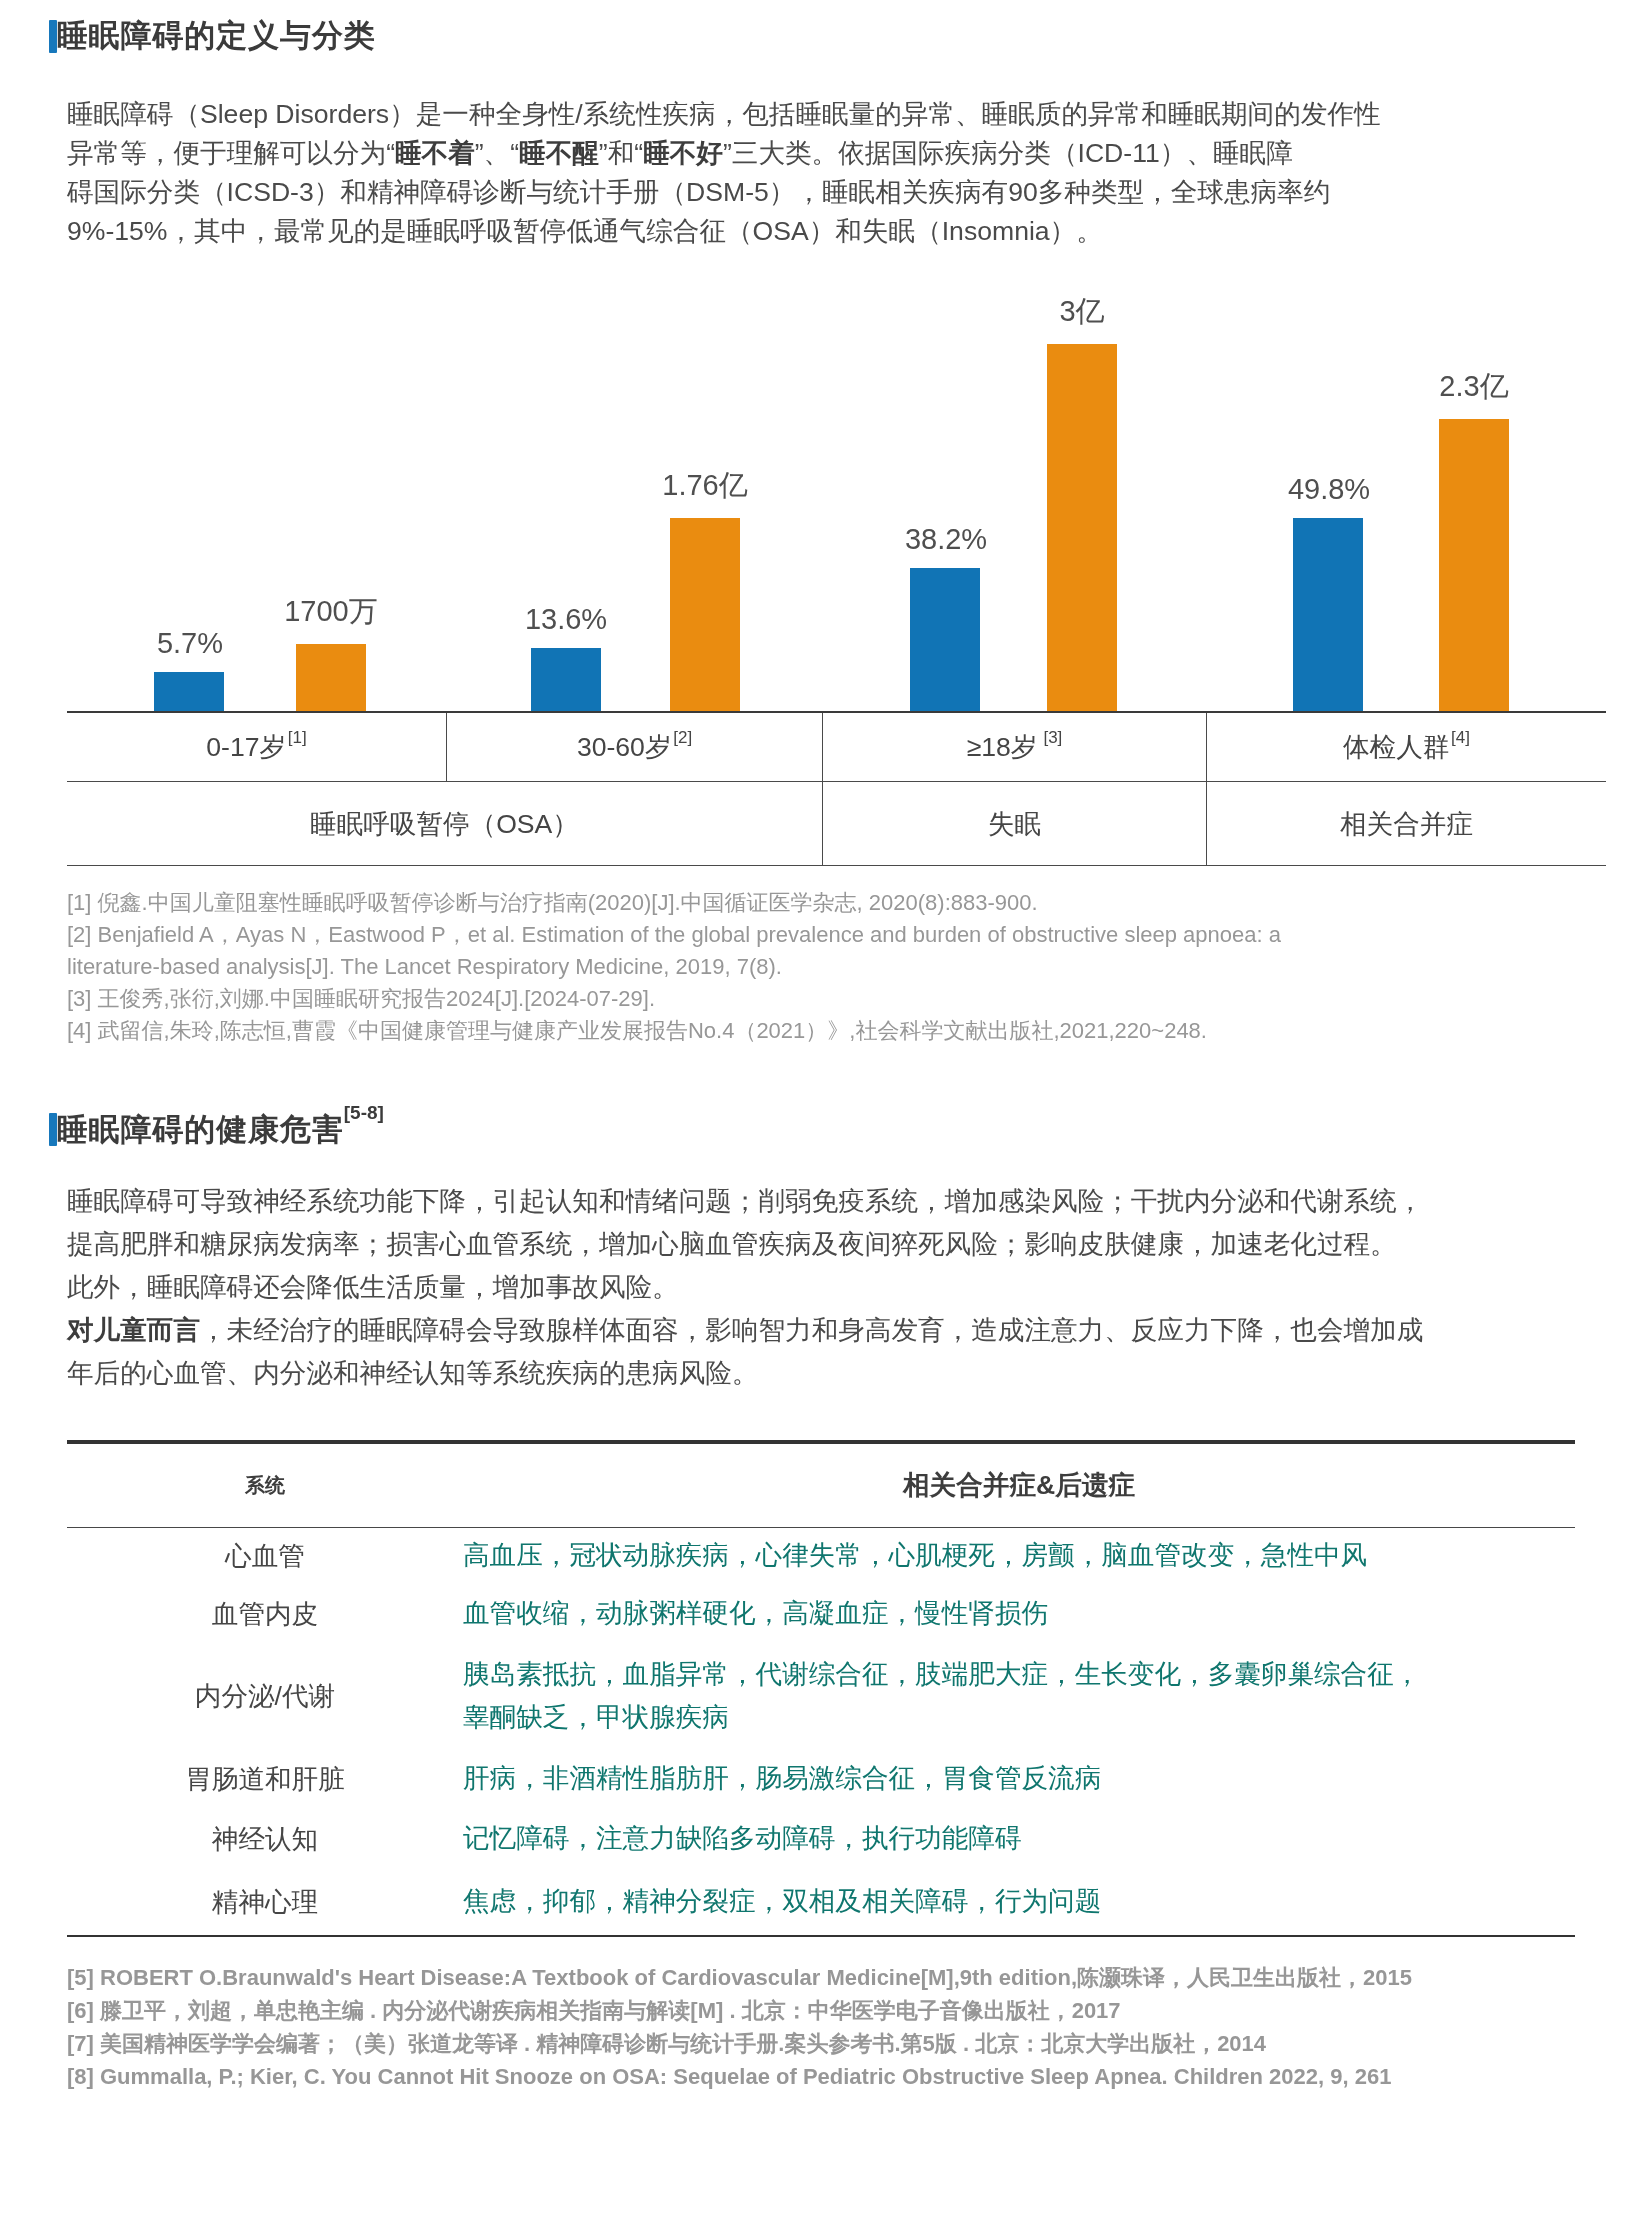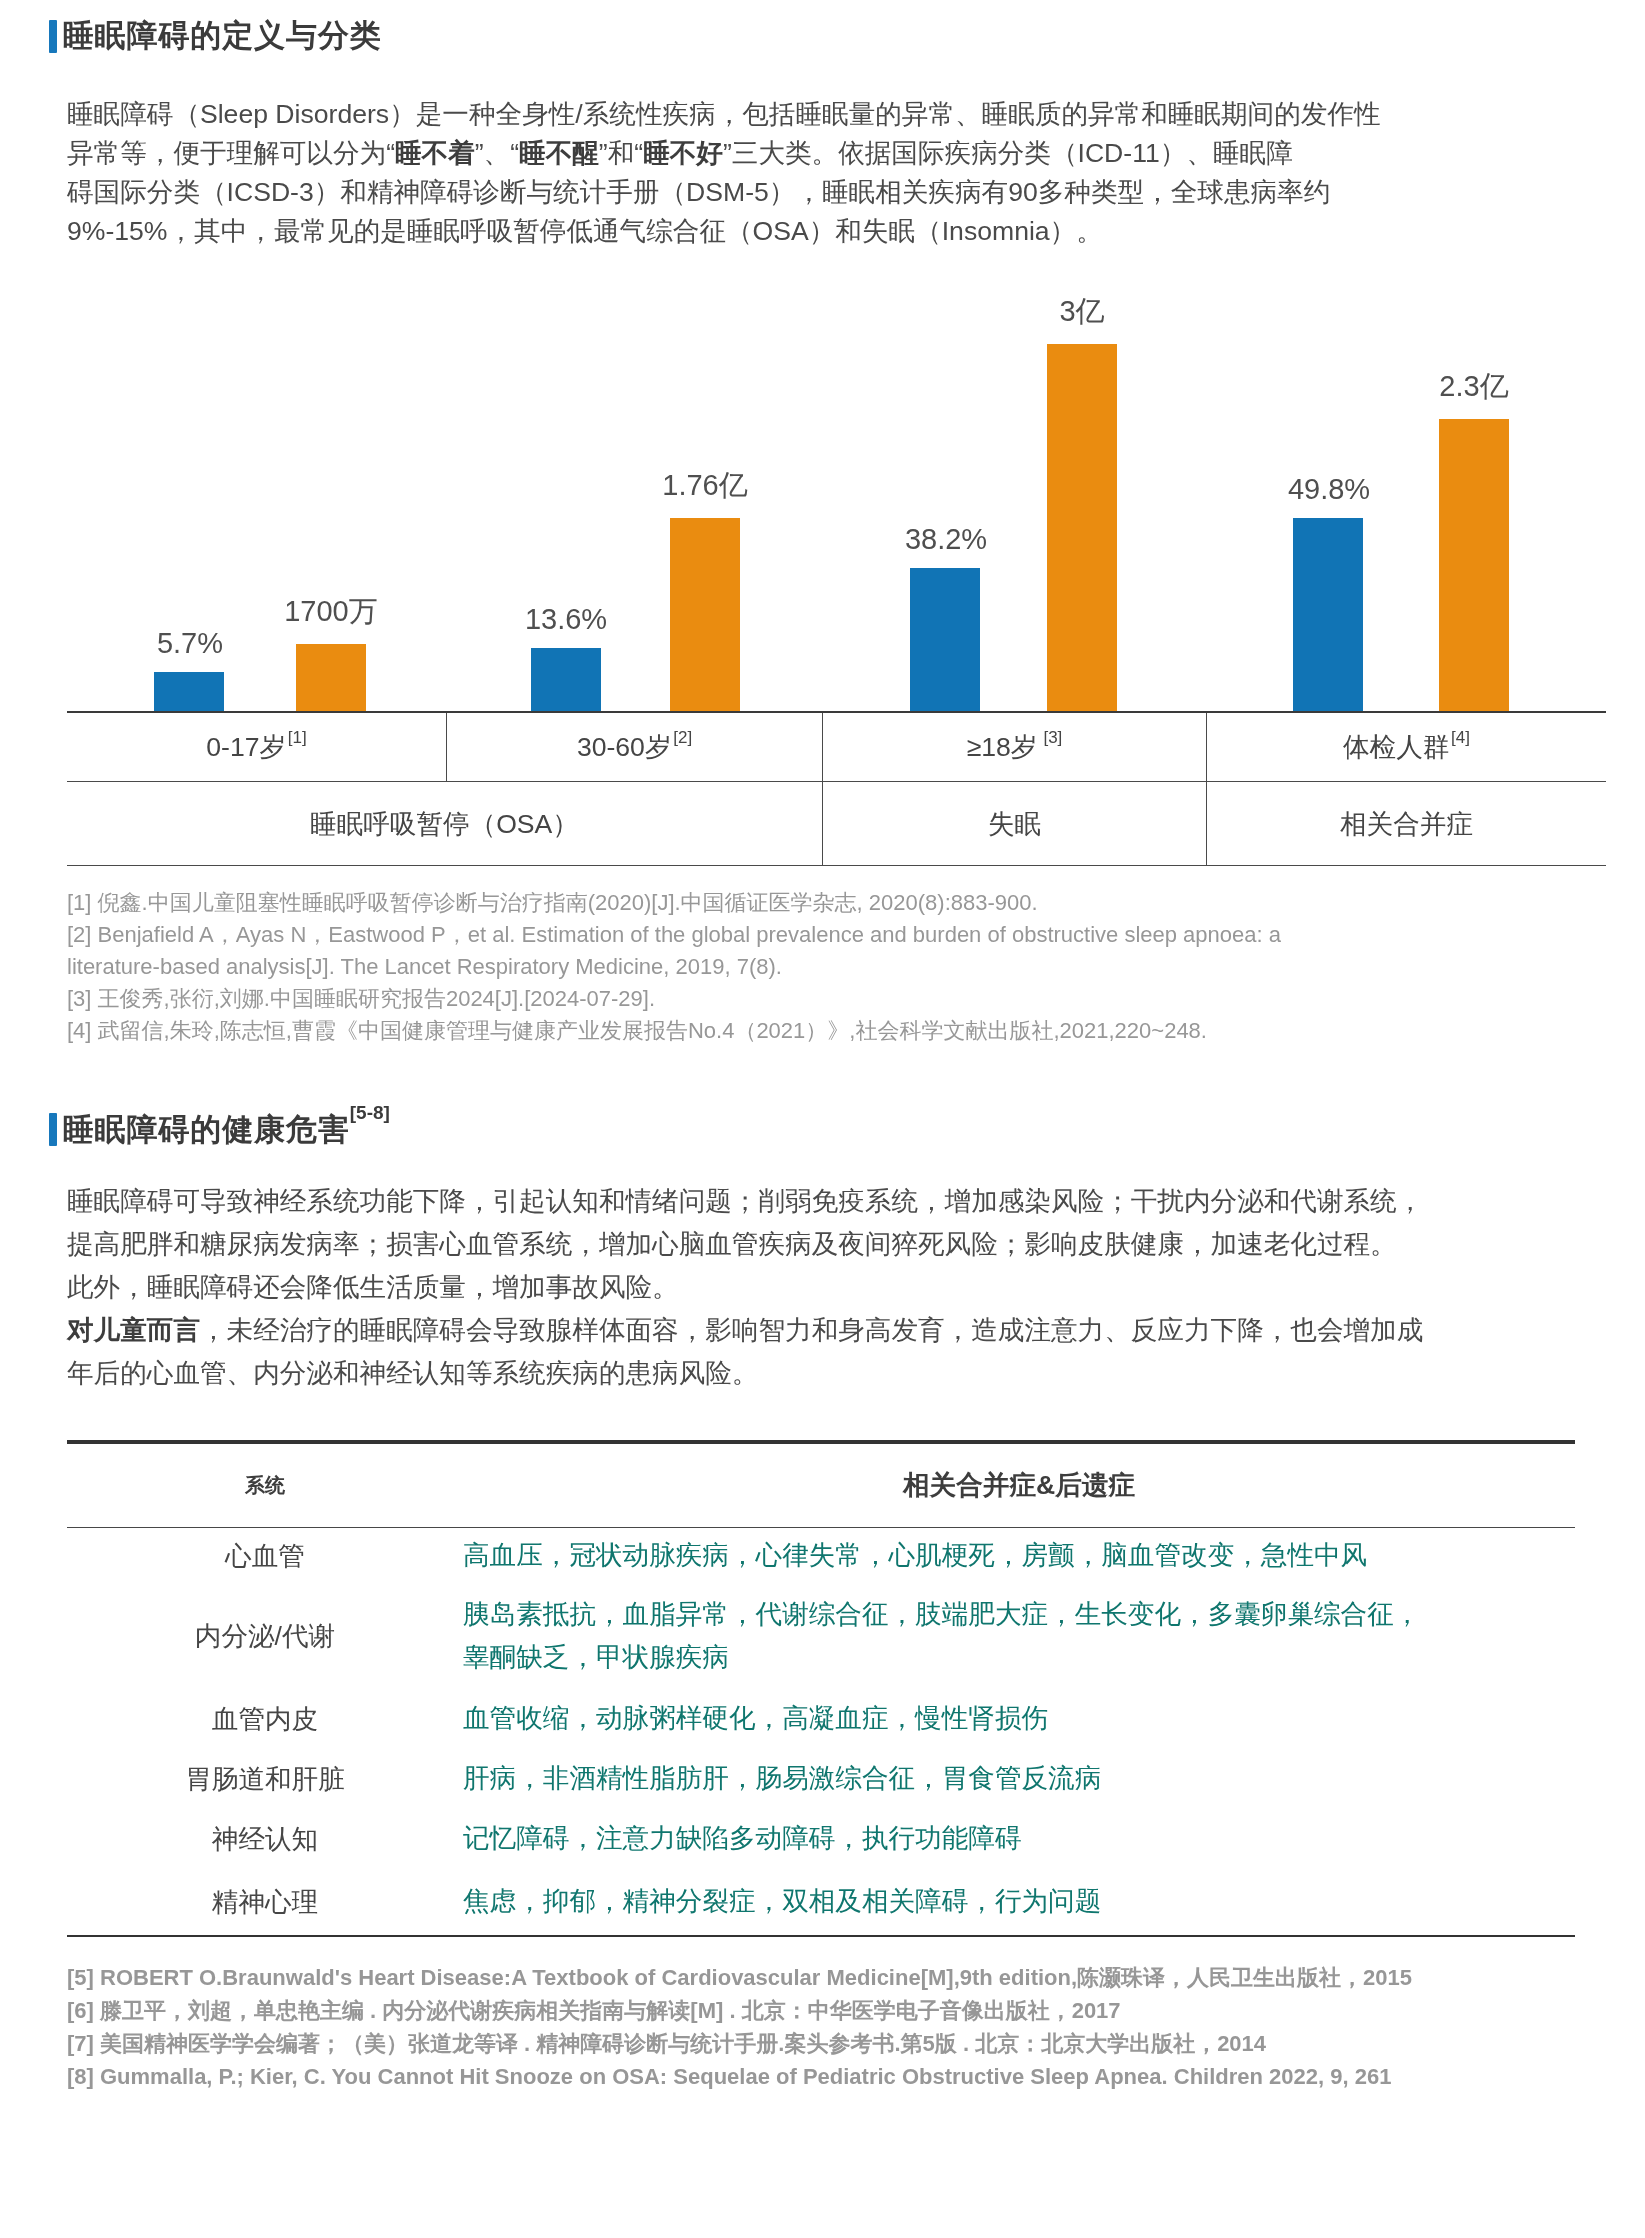--- a/index.html
+++ b/index.html
@@ -3,21 +3,21 @@
 <meta charset="utf-8">
 <style>
   * { margin:0; padding:0; box-sizing:border-box; }
   html,body { background:#ffffff; }
   .page {
     width:1646px; height:2239px; background:#ffffff; position:relative;
     font-family:"Liberation Sans","DejaVu Sans",sans-serif;
     padding:15.4px 0 0 49px; overflow:hidden; color:#4a4a4a;
   }
   
-  .sec-head { display:flex; align-items:center; gap:6px;text-align:center; }
+  .sec-head { display:flex; align-items:center; gap:0;text-align:center; }
   .sec-bar { width:7.7px; height:33px; background:#1778bc; border-radius:0.9px; }
   .sec-title { font-size:31px; font-weight:700; color:#3b3b3b; letter-spacing:0.9px; }
   .sec-title sup { font-size:19px; position:relative; top:-9.4px; letter-spacing:0; }
   
   .para { margin-left:18px; font-size:26.6px; line-height:39px; color:#4a4a4a; }
   .para .ln { white-space:nowrap; }
   .para b { color:#3d3d3d;text-align:right; }
   .para3 { line-height:43px; }
   
   .refs { margin-left:18px; font-size:22px; line-height:32px; color:#979797; }
@@ -148,32 +148,32 @@
       <div class="tcontent">
           <div class="ln" style="text-align:center">相关合并症&amp;后遗症</div>
         </div>
     </div>
     <div class="trow" style="height:56px">
       <div class="tlabel">心血管</div>
       <div class="tcontent">
           <div class="ln">高血压，冠状动脉疾病，心律失常，心肌梗死，房颤，脑血管改变，急性中风</div>
         </div>
     </div>
+    <div class="trow" style="height:60px">
+      <div class="tlabel">血管内皮</div>
+      <div class="tcontent">
+          <div class="ln">血管收缩，动脉粥样硬化，高凝血症，慢性肾损伤</div>
+        </div>
+    </div>
     <div class="trow" style="height:105px">
       <div class="tlabel">内分泌/代谢</div>
       <div class="tcontent">
         <div class="ln">胰岛素抵抗，血脂异常，代谢综合征，肢端肥大症，生长变化，多囊卵巢综合征，</div>
         <div class="ln">睾酮缺乏，甲状腺疾病</div>
       </div>
-    </div>
-    <div class="trow" style="height:60px">
-      <div class="tlabel">血管内皮</div>
-      <div class="tcontent">
-          <div class="ln">血管收缩，动脉粥样硬化，高凝血症，慢性肾损伤</div>
-        </div>
     </div>
     <div class="trow" style="height:60px">
       <div class="tlabel">胃肠道和肝脏</div>
       <div class="tcontent">
           <div class="ln">肝病，非酒精性脂肪肝，肠易激综合征，胃食管反流病</div>
         </div>
     </div>
     <div class="trow" style="height:60px">
       <div class="tlabel">神经认知</div>
       <div class="tcontent">

